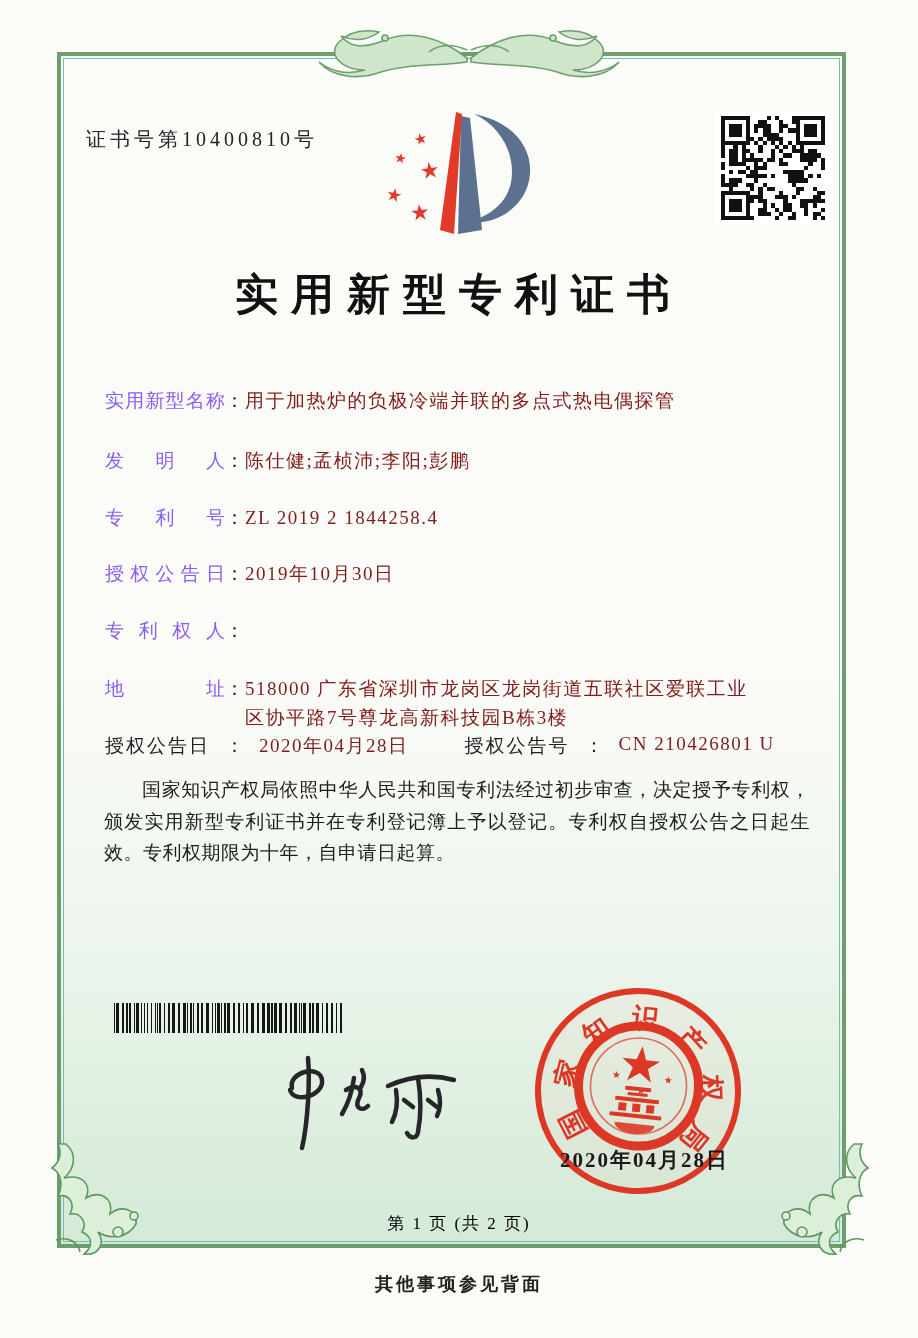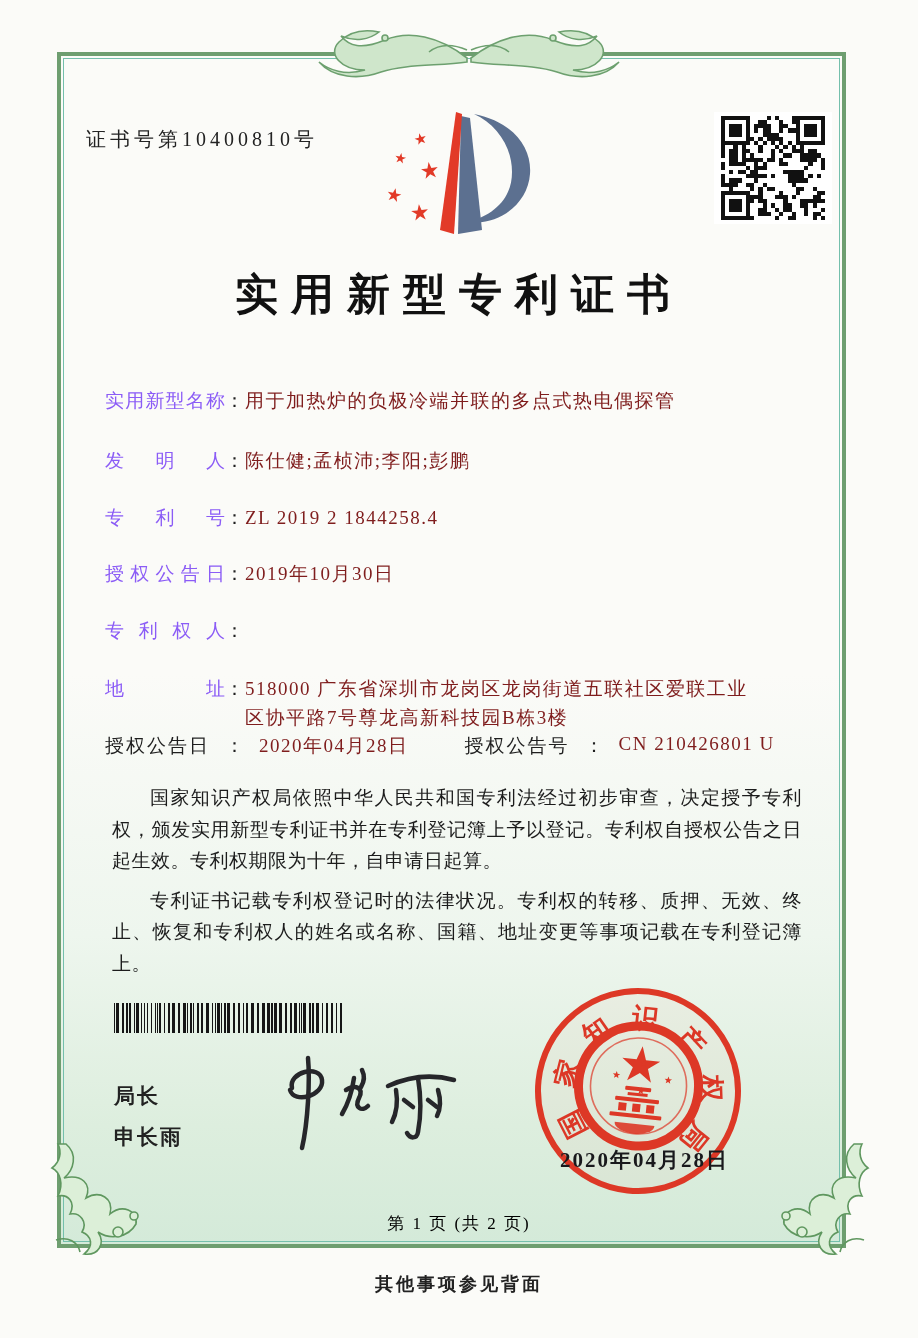--- a/index.html
+++ b/index.html
@@ -44,21 +44,21 @@
   .fvalue.addr{max-width:522px;}
   .grant-row{position:absolute;left:105px;top:733px;width:705px;display:flex;font-size:19px;}
   .grant-col{display:flex;gap:15px;}
   .grant-label{letter-spacing:2px;}
   .grant-col.right{margin-left:56px;}
   
   .body-text{
     position:absolute;left:104px;top:774px;width:706px;
     font-size:19px;line-height:31.5px;text-align:justify;color:#1c1c1c;letter-spacing:0.5px;
   }
-  .body-text p{margin:8px;text-indent:2em;}
+  .body-text p{margin:0;text-indent:2em;}
   
   .barcode{position:absolute;left:114px;top:1003px;width:232px;height:30px;}
   .signer{position:absolute;left:114px;top:1082px;font-family:"Liberation Sans","DejaVu Sans",sans-serif;
           font-size:21px;font-weight:bold;color:#222;}
   .signer div{margin-bottom:13px;letter-spacing:2px;}
   .signature{position:absolute;left:262px;top:1052px;width:210px;height:100px;}
   .seal{
     position:absolute;left:535px;top:988px;width:206px;height:206px;transform:rotate(6deg);
   }
   .seal-ring{position:absolute;inset:0;border:6px solid #dd3826;border-radius:50%;
@@ -389,21 +389,20 @@
     </div>
     <div class="grant-col right">
       <span class="grant-label">授权公告号</span>
         <span>：</span>
       <span class="fvalue">CN 210426801 U</span>
     </div>
   </div>
 
   <div class="body-text">
     <p>国家知识产权局依照中华人民共和国专利法经过初步审查，决定授予专利权，颁发实用新型专利证书并在专利登记簿上予以登记。专利权自授权公告之日起生效。专利权期限为十年，自申请日起算。</p>
-    <p>专利证书记载专利权登记时的法律状况。专利权的转移、质押、无效、终止、恢复和专利权人的姓名或名称、国籍、地址变更等事项记载在专利登记簿上。</p>
   </div>
 
   <svg class="barcode" id="barcodeSvg" viewBox="0 0 232 30" preserveAspectRatio="none">
       <rect x="0" y="0" width="1" height="30" fill="#161616"></rect>
       <rect x="2" y="0" width="3" height="30" fill="#161616"></rect>
       <rect x="8" y="0" width="2" height="30" fill="#161616"></rect>
       <rect x="12" y="0" width="2" height="30" fill="#161616"></rect>
       <rect x="15" y="0" width="2" height="30" fill="#161616"></rect>
       <rect x="20" y="0" width="1" height="30" fill="#161616"></rect>
       <rect x="22" y="0" width="3" height="30" fill="#161616"></rect>
@@ -451,24 +450,20 @@
       <rect x="195" y="0" width="2" height="30" fill="#161616"></rect>
       <rect x="198" y="0" width="2" height="30" fill="#161616"></rect>
       <rect x="202" y="0" width="3" height="30" fill="#161616"></rect>
       <rect x="208" y="0" width="1" height="30" fill="#161616"></rect>
       <rect x="212" y="0" width="2" height="30" fill="#161616"></rect>
       <rect x="217" y="0" width="2" height="30" fill="#161616"></rect>
       <rect x="222" y="0" width="1" height="30" fill="#161616"></rect>
       <rect x="226" y="0" width="2" height="30" fill="#161616"></rect>
     </svg>
 
-  <div class="signer">
-    <div>局长</div>
-    <div>申长雨</div>
-  </div>
 
   <svg class="signature" viewBox="0 0 210 100">
     <g fill="none" stroke="#26262a" stroke-width="4.5" stroke-linecap="round" stroke-linejoin="round">
       <path d="M30,36 C26,20 58,12 60,28 C62,44 32,52 28,38"></path>
       <path d="M46,6 C48,28 46,70 40,96"></path>
       <path d="M92,26 C90,40 86,52 80,62"></path>
       <path d="M84,38 C94,32 102,36 97,46 C92,56 100,60 106,54"></path>
       <path d="M100,18 C103,24 102,30 99,35"></path>
       <path d="M126,34 C148,24 170,22 192,28"></path>
       <path d="M156,26 C159,44 159,64 156,80 C155,87 148,87 145,81"></path>

